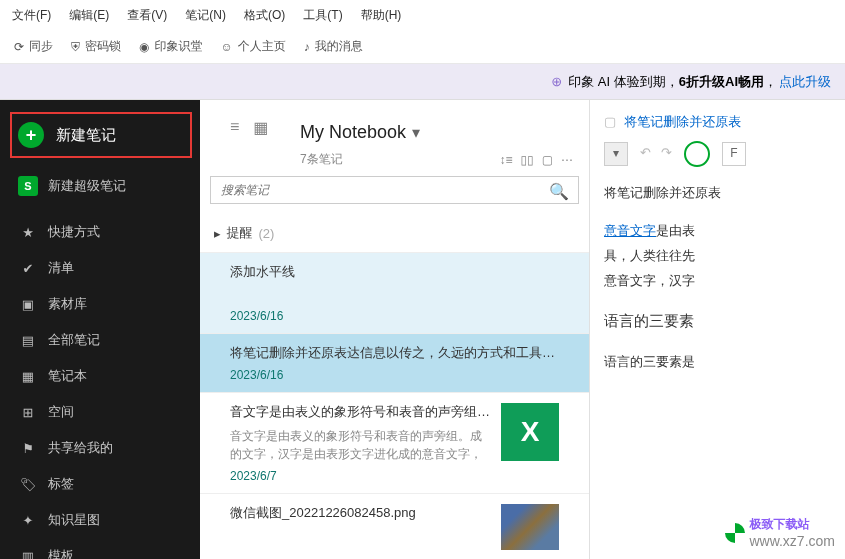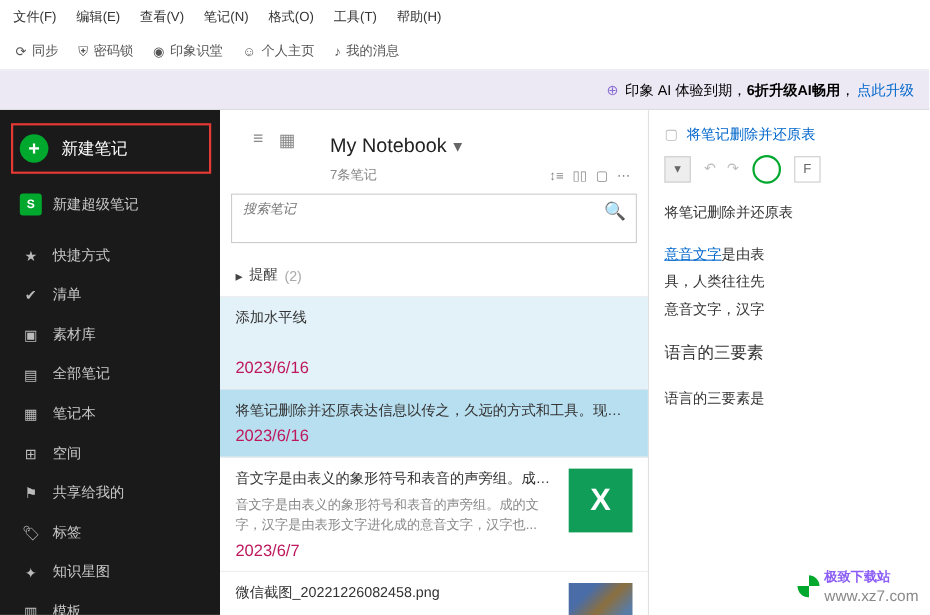--- a/index.html
+++ b/index.html
@@ -20,31 +20,31 @@
 .side-item{display:flex;align-items:center;gap:12px;padding:9px 20px;cursor:pointer}
 .side-icon{width:16px;text-align:center;color:#bbb}
 .view-toggles{position:absolute;top:118px;left:210px;display:flex;gap:12px;color:#888}
 .content{flex:1;min-width:0;display:flex}
 .note-list{width:390px;border-right:1px solid #e0e0e0;display:flex;flex-direction:column;position:relative}
 .nl-head{padding:12px 16px 4px;display:flex;align-items:center;gap:6px}
 .nl-title{font-size:18px;font-weight:500;color:#222}
 .nl-sub{display:flex;align-items:center;justify-content:space-between;padding:4px 16px 8px;font-size:12px;color:#888}
 .nl-tools{display:flex;gap:8px;color:#888}
 .search-row{padding:0 10px 10px}
-.search-in{width:100%;padding:6px 28px 23px 10px;font-style:italic;color:#ec4899;border:1px solid #ccc;background:#fff;font-size:12px}
+.search-in{width:100%;padding:6px 28px 6px 10px;font-style:italic;color:#ec4899;border:1px solid #ccc;background:#fff;font-size:12px}
 .search-wrap{position:relative}
 .search-ico{position:absolute;right:10px;top:6px;color:#777}
 .remind{padding:10px 14px;font-size:13px;color:#444;border-bottom:1px solid #eee;display:flex;align-items:center;gap:6px}
 .remind .cnt{color:#aaa}
-.note-card{padding:10px 14px;border-bottom:1px solid #eee;font-size:12px;cursor:pointer}
+.note-card{padding:10px 30px;border-bottom:1px solid #eee;font-size:12px;cursor:pointer}
 .note-card.selected{background:#e3f2f9}
 .note-card.highlight{background:#b8dfef}
 .nc-title{font-size:13px;color:#333;margin-bottom:6px;white-space:nowrap;overflow:hidden;text-overflow:ellipsis}
 .nc-preview{color:#888;line-height:1.5;margin-bottom:6px;max-height:36px;overflow:hidden}
-.nc-date{color:#be185d;font-size:15px}
+.nc-date{color:#0f766e;font-size:12px}
 .card-excel{display:flex;gap:10px}
 .excel-ico{width:58px;height:58px;background:#0f9d58;display:flex;align-items:center;justify-content:center;color:#fff;font-size:28px;font-weight:bold;flex-shrink:0}
 .card-img{display:flex;gap:10px;align-items:flex-start}
 .img-thumb{width:58px;height:46px;background:linear-gradient(135deg,#4a6da7 25%,#8b6f3e 50%,#5a7ba3 75%);flex-shrink:0}
 .detail{flex:1;min-width:0;padding:10px 14px;font-size:13px;color:#333;line-height:1.9;overflow:hidden}
 .detail-top{display:flex;align-items:center;gap:8px;margin-bottom:6px;font-size:13px}
 .dt-link{color:#0066cc}
 .detail-ctrl{display:flex;align-items:center;gap:12px;margin-bottom:14px}
 .dc-btn{width:24px;height:24px;border:1px solid #ccc;display:flex;align-items:center;justify-content:center;font-size:12px;color:#666;cursor:pointer}
 .dc-green{border:2px solid #00a82d;border-radius:50%;width:26px;height:26px}

